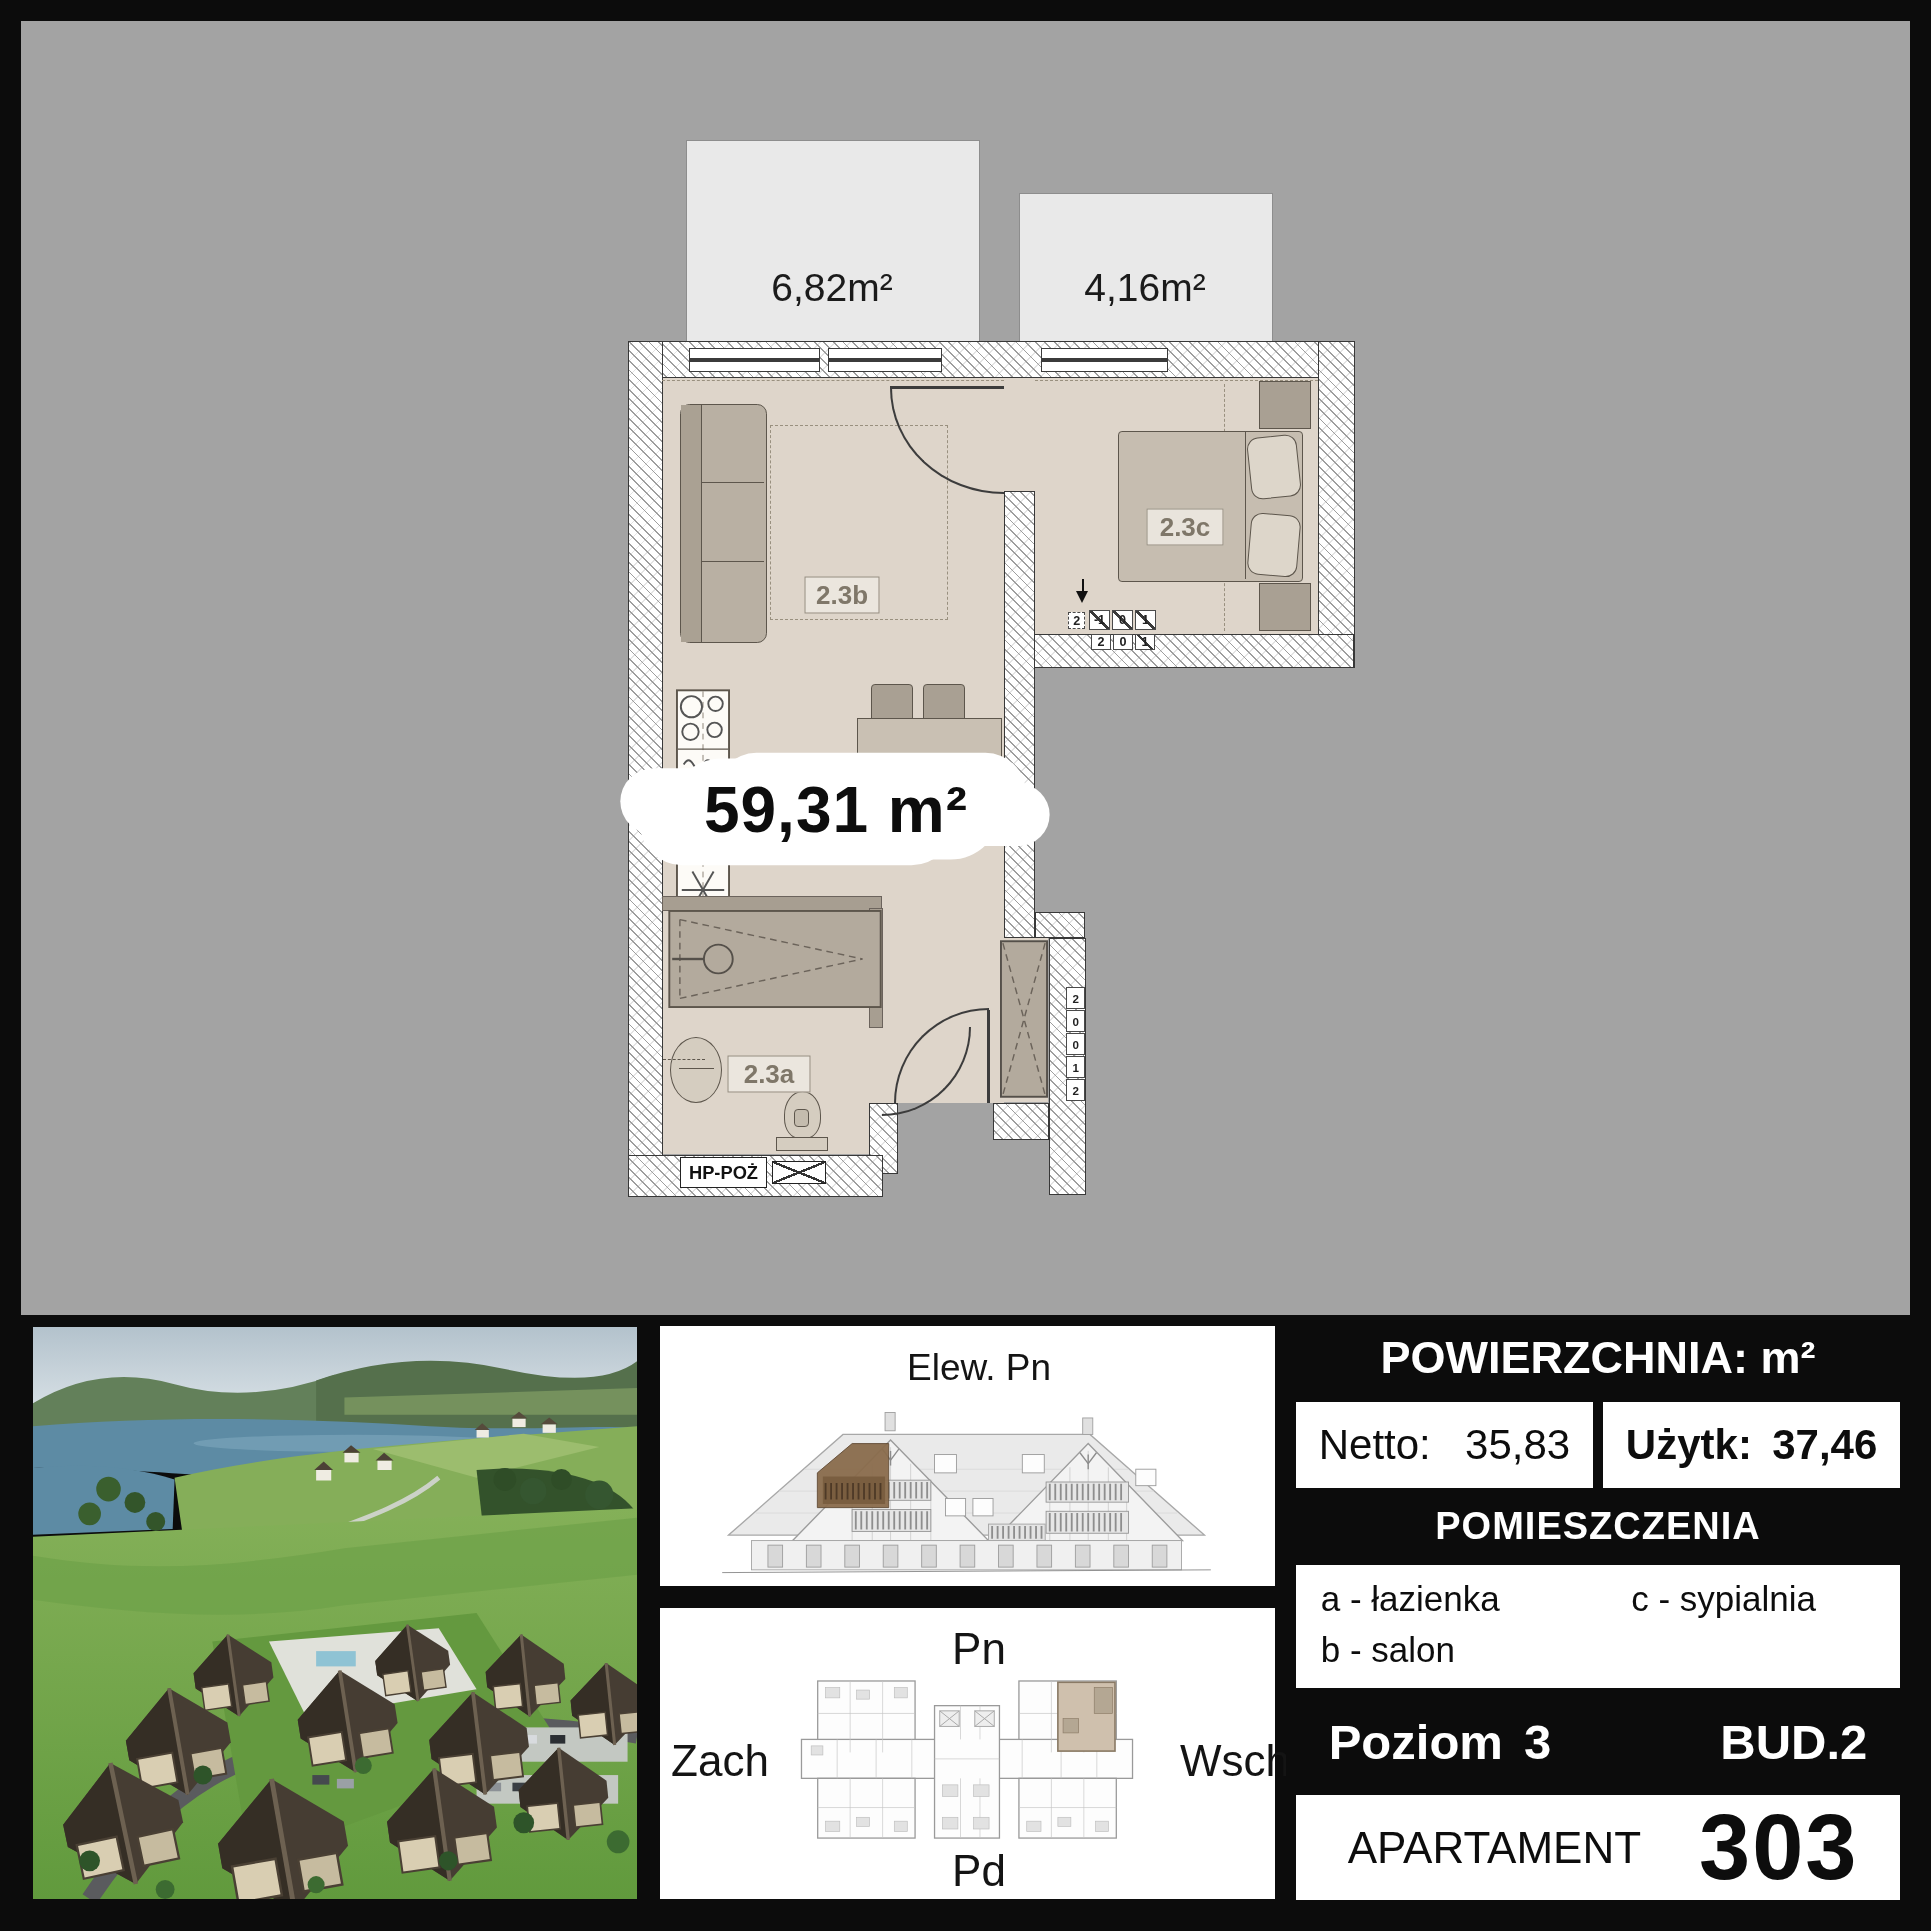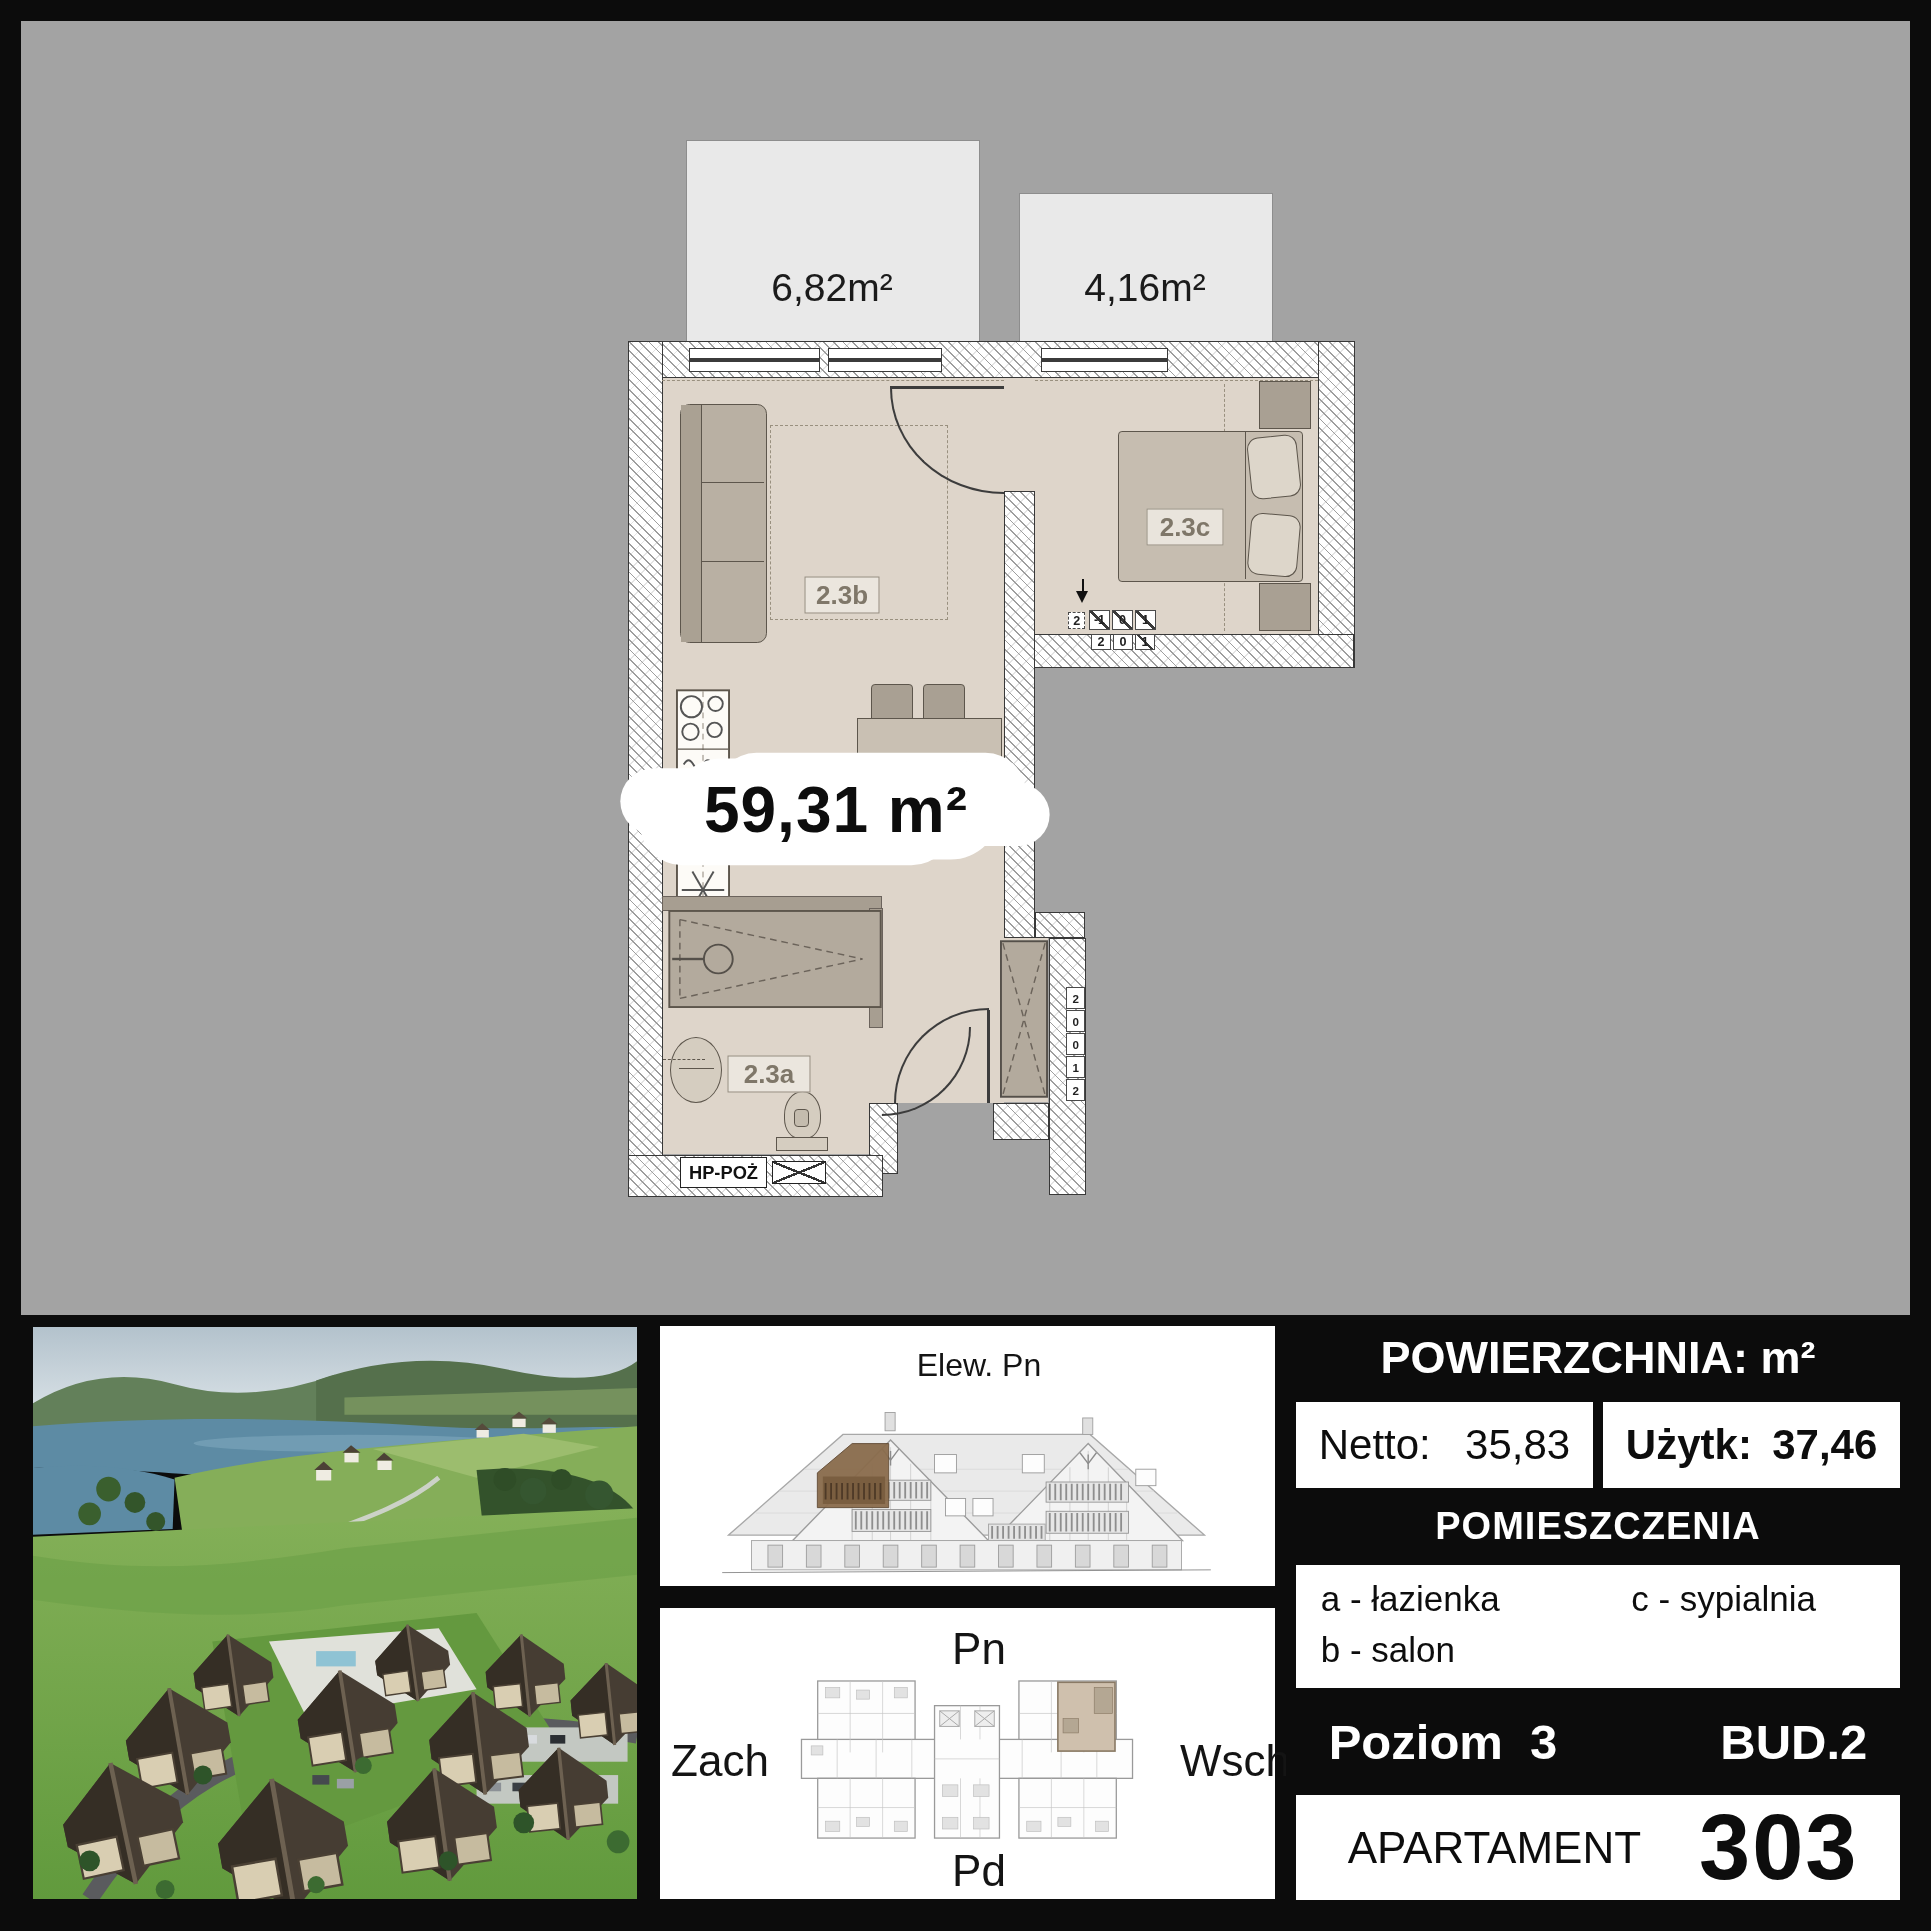--- a/index.html
+++ b/index.html
@@ -32,21 +32,21 @@
   .lvbox{background:#fff;border:1.4px solid #4a4a4a;color:#222;font-size:12.6px;font-weight:bold;
          display:flex;align-items:center;justify-content:center;}
   .sl{background-image:linear-gradient(45deg,transparent 44%,#3a3a3a 44%,#3a3a3a 56%,transparent 56%);}
   .xbox{background:
      linear-gradient(to top right,transparent 47%,#333 47%,#333 53%,transparent 53%),
      linear-gradient(to bottom right,transparent 47%,#333 47%,#333 53%,transparent 53%),#fff;
      border:1.9px solid #222;}
   
   .panel-white{background:#fff;border:11.6px solid #0c0c0c;}
   .compass{font-size:44px;color:#141414;transform:translate(-50%,-50%);white-space:nowrap;}
-  .elev-title{font-size:32px;color:#141414;transform:translateX(-50%);white-space:nowrap;}
+  .elev-title{font-size:37px;color:#141414;transform:translateX(-50%);white-space:nowrap;}
   
   .info{background:#0c0c0c;color:#fff;display:flex;flex-direction:column;gap:9.7px;padding:9.7px;}
   .irow{display:flex;align-items:center;justify-content:center;}
   .ibox{background:#fff;color:#0d0d0d;display:flex;align-items:center;}
   .hdr{font-size:45px;font-weight:800;}
   .areas{display:flex;gap:9.7px;height:89px;}
   .abox{flex:1;justify-content:space-between;padding:0 23px;font-size:42px;}
   .pom{font-size:38px;font-weight:800;letter-spacing:1px;height:60px;}
   .legend{height:108px;padding:9.7px 25px;display:flex;align-items:flex-start;}
   .legend div{font-size:35px;line-height:1.45;}
@@ -444,21 +444,21 @@
     <div class="ibox legend">
       <div style="width:56%;">
         <div>a - łazienka</div>
         <div>b - salon</div>
       </div>
       <div style="width:44%;">
         <div>c - sypialnia</div>
       </div>
     </div>
     <div class="pozrow">
-      <span style="display:flex;gap:27px;">
+      <span style="display:flex;gap:21px;">
         <span>Poziom</span>
         <span>3</span>
       </span>
       <span>BUD.2</span>
     </div>
     <div class="ibox aptrow">
       <span style="font-size:44px;font-weight:400;margin-left:10px;">APARTAMENT</span>
       <span style="font-size:92px;font-weight:800;letter-spacing:1.9px;">303</span>
     </div>
   </div>

